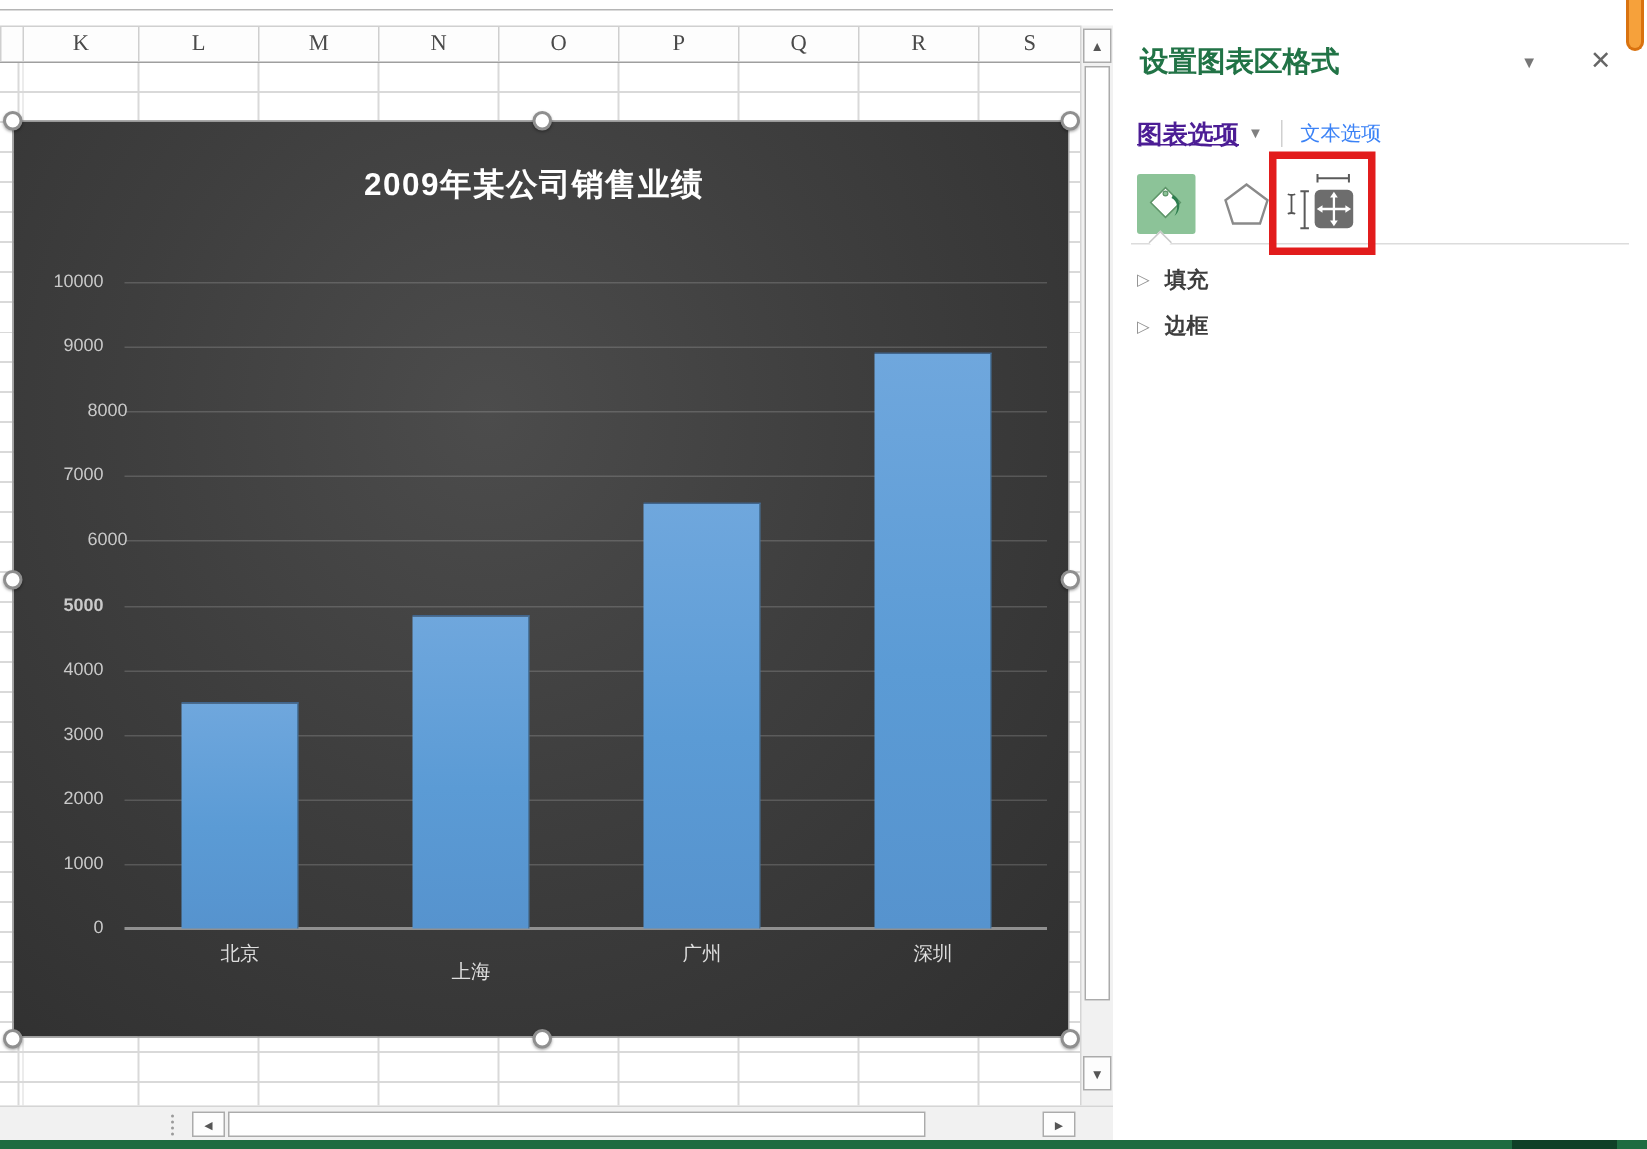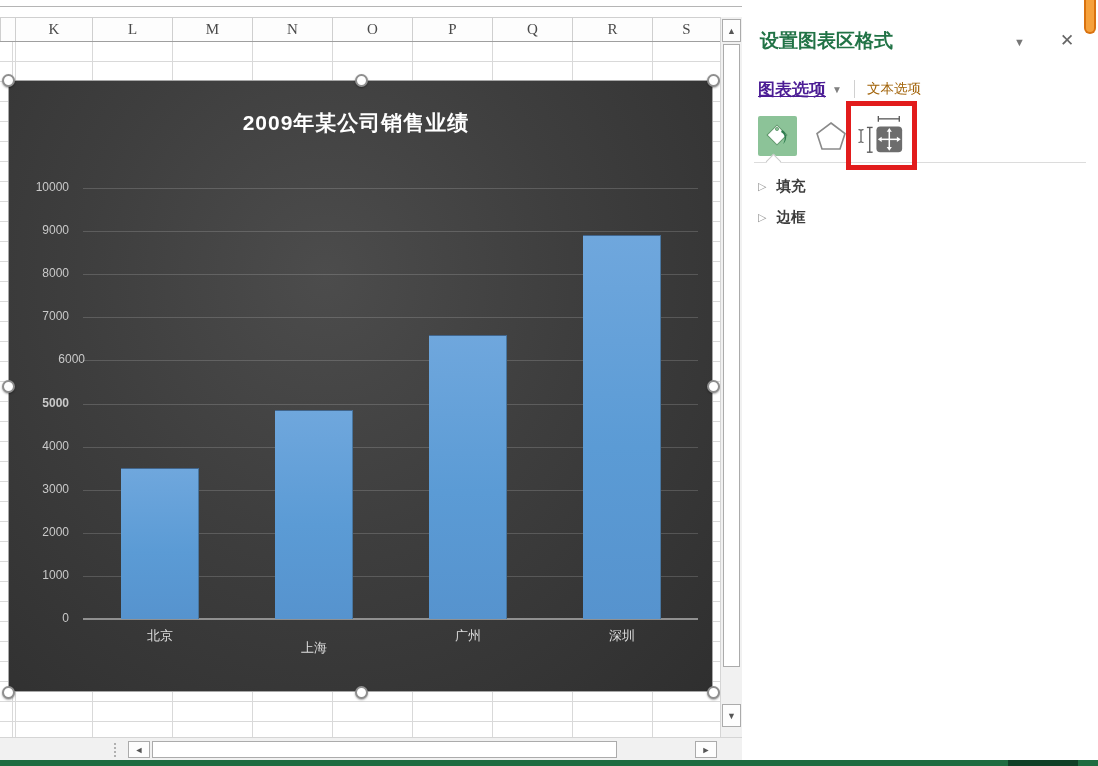--- a/index.html
+++ b/index.html
@@ -44,21 +44,21 @@
 
   
   .panel{position:absolute;left:742px;top:0;width:356px;height:584px;background:#ffffff;}
   .panel-title{position:absolute;left:18px;top:28px;font-size:19px;font-weight:bold;}
   .panel-title-caret{position:absolute;left:272px;top:36px;font-size:11px;color:#777;}
   .panel-close{position:absolute;left:318px;top:30px;font-size:17px;color:#666;cursor:default;}
   .tabs{position:absolute;left:16px;top:78px;height:22px;display:flex;align-items:center;}
   .tab1{font-size:17px;font-weight:bold;color:#4c1d95;text-decoration:underline;}
   .tab-caret{font-size:10px;color:#808080;margin-left:6px;}
   .tab-sep{width:1px;height:18px;background:#d0d0d0;margin:0 12px;}
-  .tab2{font-size:13.5px;color:#a16207;}
+  .tab2{font-size:13.5px;color:#3b82f6;}
   .iconrow{position:absolute;left:16px;top:110px;height:52px;display:flex;align-items:center;gap:14px;}
   .fill-ic{width:39px;height:40px;background:#8cc398;border-radius:2px;display:flex;align-items:center;justify-content:center;}
   .pent-ic,.size-ic{width:40px;height:44px;display:flex;align-items:center;justify-content:center;}
   .pane-sep{position:absolute;left:12px;top:162px;width:332px;height:1px;background:#dcdcdc;}
   .notch{position:absolute;left:26px;top:156px;width:11px;height:11px;background:#fff;border-left:1px solid #c9c9c9;border-top:1px solid #c9c9c9;transform:rotate(45deg);box-sizing:border-box;}
   .sectionrow{position:absolute;left:16px;height:22px;display:flex;align-items:center;gap:10px;}
   .sec-tri{font-size:11px;color:#8f8f8f;}
   .sec-label{font-size:14.5px;font-weight:bold;color:#3d3d3d;}
 
   
@@ -101,21 +101,21 @@
       <div class="ylabel" style="left: 0px; width: 60px; top: 400.7px;">3000</div>
       <div class="gridline" style="left: 74px; width: 615px; top: 365.6px;"></div>
       <div class="ylabel" style="left: 0px; width: 60px; top: 357.6px;">4000</div>
       <div class="gridline" style="left: 74px; width: 615px; top: 322.5px;"></div>
       <div class="ylabel" style="left: 0px; width: 60px; top: 314.5px; font-weight: bold;">5000</div>
       <div class="gridline" style="left: 74px; width: 615px; top: 279.4px;"></div>
       <div class="ylabel" style="left: 0px; width: 60px; top: 271.4px; padding-left: 16px;">6000</div>
       <div class="gridline" style="left: 74px; width: 615px; top: 236.3px;"></div>
       <div class="ylabel" style="left: 0px; width: 60px; top: 228.3px;">7000</div>
       <div class="gridline" style="left: 74px; width: 615px; top: 193.2px;"></div>
-      <div class="ylabel" style="left: 0px; width: 60px; top: 185.2px;">8000</div>
+      <div class="ylabel" style="left: 16px; width: 60px; top: 185.2px;">8000</div>
       <div class="gridline" style="left: 74px; width: 615px; top: 150.1px;"></div>
       <div class="ylabel" style="left: 0px; width: 60px; top: 142.1px;">9000</div>
       <div class="gridline" style="left: 74px; width: 615px; top: 107px;"></div>
       <div class="ylabel" style="left: 0px; width: 60px; top: 99px;">10000</div>
       <div class="axis-line" style="left: 74px; width: 615px; top: 537px;"></div>
       <div class="bar" style="left: 112px; width: 78px; top: 387.15px; height: 150.85px;"></div>
       <div class="catlabel" style="left: 91px; width: 120px; top: 546px;">北京</div>
       <div class="bar" style="left: 266px; width: 78px; top: 328.965px; height: 209.035px;"></div>
       <div class="catlabel" style="left: 245px; width: 120px; top: 558px;">上海</div>
       <div class="bar" style="left: 420px; width: 78px; top: 253.54px; height: 284.46px;"></div>

